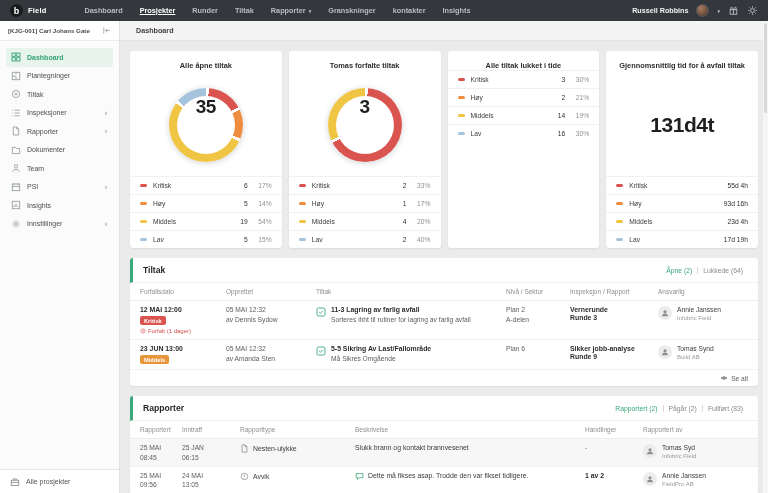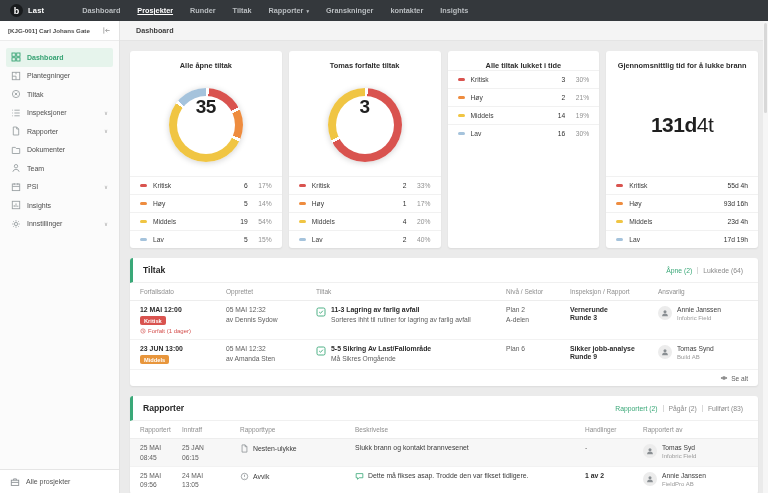--- a/index.html
+++ b/index.html
@@ -58,21 +58,21 @@
   .donut { width:74px; height:74px; border-radius:50%; position:relative;
            box-shadow:0 1px 6px rgba(0,0,0,.18); }
   .hole { position:absolute; inset:8px; background:#fff; border-radius:50%;
           display:flex; flex-direction:column; align-items:center; }
   .center-num { font-size:19px; font-weight:bold; color:#1f1f1f; letter-spacing:-.5px; }
   .center-pct { font-size:13.5px; font-weight:bold; color:#1f1f1f; }
   .center-frac { font-size:6.2px; color:#4c4c4c; border-top:1px solid #3c3c3c; margin-top:1px; padding:1px 2px 0; }
   .big-time { height:98px; display:flex; align-items:center; justify-content:center;
               font-size:21px; color:#1f1f1f; letter-spacing:-.5px; margin:6px 0 2px; }
   .big-time .bt-main { font-weight:bold; }
-  .big-time .bt-suffix { font-weight:normal; }
+  .big-time .bt-suffix { font-weight:bold; }
   .legend-row { display:flex; align-items:center; padding:0 10px; height:18px; border-top:1px solid #f1f1f1;
                 font-size:6.7px; color:#3c3c3c; }
   .chip { width:7px; height:2.6px; border-radius:2px; margin-right:6px; flex:none; }
   .l-label { flex:1; }
   .l-count { width:18px; text-align:right; color:#2f2f2f; }
   .l-pct { width:24px; text-align:right; color:#909090; }
   .l-val { margin-left:auto; color:#2f2f2f; }
 
   
   .section-card { background:#fff; border-radius:3px; box-shadow:0 1px 2px rgba(0,0,0,.07);
@@ -122,34 +122,52 @@
   .scrollbar { position:absolute; top:21px; right:0; bottom:0; width:5px; background:#f6f6f6; z-index:25; }
   .scroll-thumb { position:absolute; top:2px; right:1px; width:3px; height:90px; border-radius:2px; background:#d8d8d8; }
 </style>
 </head>
 <body>
 
 <div class="topnav">
   <div class="logo">
       <span>b</span>
     </div>
-  <span class="brand-name">Last</span>
+  <span class="brand-name">Field</span>
   <div class="nav-items">
     <span class="nav-item">Dashboard</span>
     <span class="nav-item active">Prosjekter</span>
     <span class="nav-item">Runder</span>
     <span class="nav-item">Tiltak</span>
     <span class="nav-item">
         <span>Rapporter</span>
         <span class="nav-caret">▾</span>
       </span>
     <span class="nav-item">Granskninger</span>
     <span class="nav-item">kontakter</span>
     <span class="nav-item">Insights</span>
   </div>
+  <div class="nav-right">
+    <span class="user-name">Russell Robbins</span>
+    <span class="avatar-sm"></span>
+    <span class="nav-caret" style="color:#cfd2d4;">▾</span>
+    <span class="nav-ico">
+      <svg viewBox="0 0 10 10" fill="none" stroke="currentColor" stroke-width="0.9">
+        <rect x="2" y="4.2" width="6" height="4.2"></rect>
+          <path d="M2 4.2h6M5 4.2v4.2"></path>
+        <path d="M5 4.2c-.4-1.6-1.4-2.6-2.3-2 -.9.6 0 2 2.3 2zm0 0c.4-1.6 1.4-2.6 2.3-2 .9.6 0 2-2.3 2z"></path>
+      </svg>
+    </span>
+    <span class="nav-ico">
+      <svg viewBox="0 0 10 10" fill="none" stroke="currentColor" stroke-width="0.9">
+        <circle cx="5" cy="5" r="1.7"></circle>
+        <path d="M5 1v1.4M5 7.6V9M1 5h1.4M7.6 5H9M2.2 2.2l1 1M6.8 6.8l1 1M7.8 2.2l-1 1M3.2 6.8l-1 1"></path>
+      </svg>
+    </span>
+  </div>
 </div>
 
 <div class="sidebar">
   <div class="side-header">
     <span class="project-name">[KJG-001] Carl Johans Gate</span>
     <span class="collapse-ico">
       <svg viewBox="0 0 10 10" fill="none" stroke="currentColor" stroke-width="0.9">
         <path d="M2 1.5v7M8.5 5H4M5.8 3.2L4 5l1.8 1.8"></path>
       </svg>
     </span>
@@ -367,21 +385,21 @@
           <div class="legend-row">
               <span class="chip" style="background: rgb(165, 195, 220);"></span>
               <span class="l-label">Lav</span>
               <span class="l-count">16</span>
               <span class="l-pct">30%</span>
             </div>
         </div>
       </div>
 
       <div class="card">
-        <div class="card-title">Gjennomsnittlig tid for å lukke brann</div>
+        <div class="card-title">Gjennomsnittlig tid for å avfall tiltak</div>
         <div class="big-time">
           <span class="bt-main">131d</span>
             <span class="bt-suffix">4t</span>
         </div>
         <div>
           <div class="legend-row">
               <span class="chip" style="background: rgb(217, 83, 79);"></span>
               <span class="l-label">Kritisk</span>
               <span class="l-val">55d 4h</span>
             </div>

